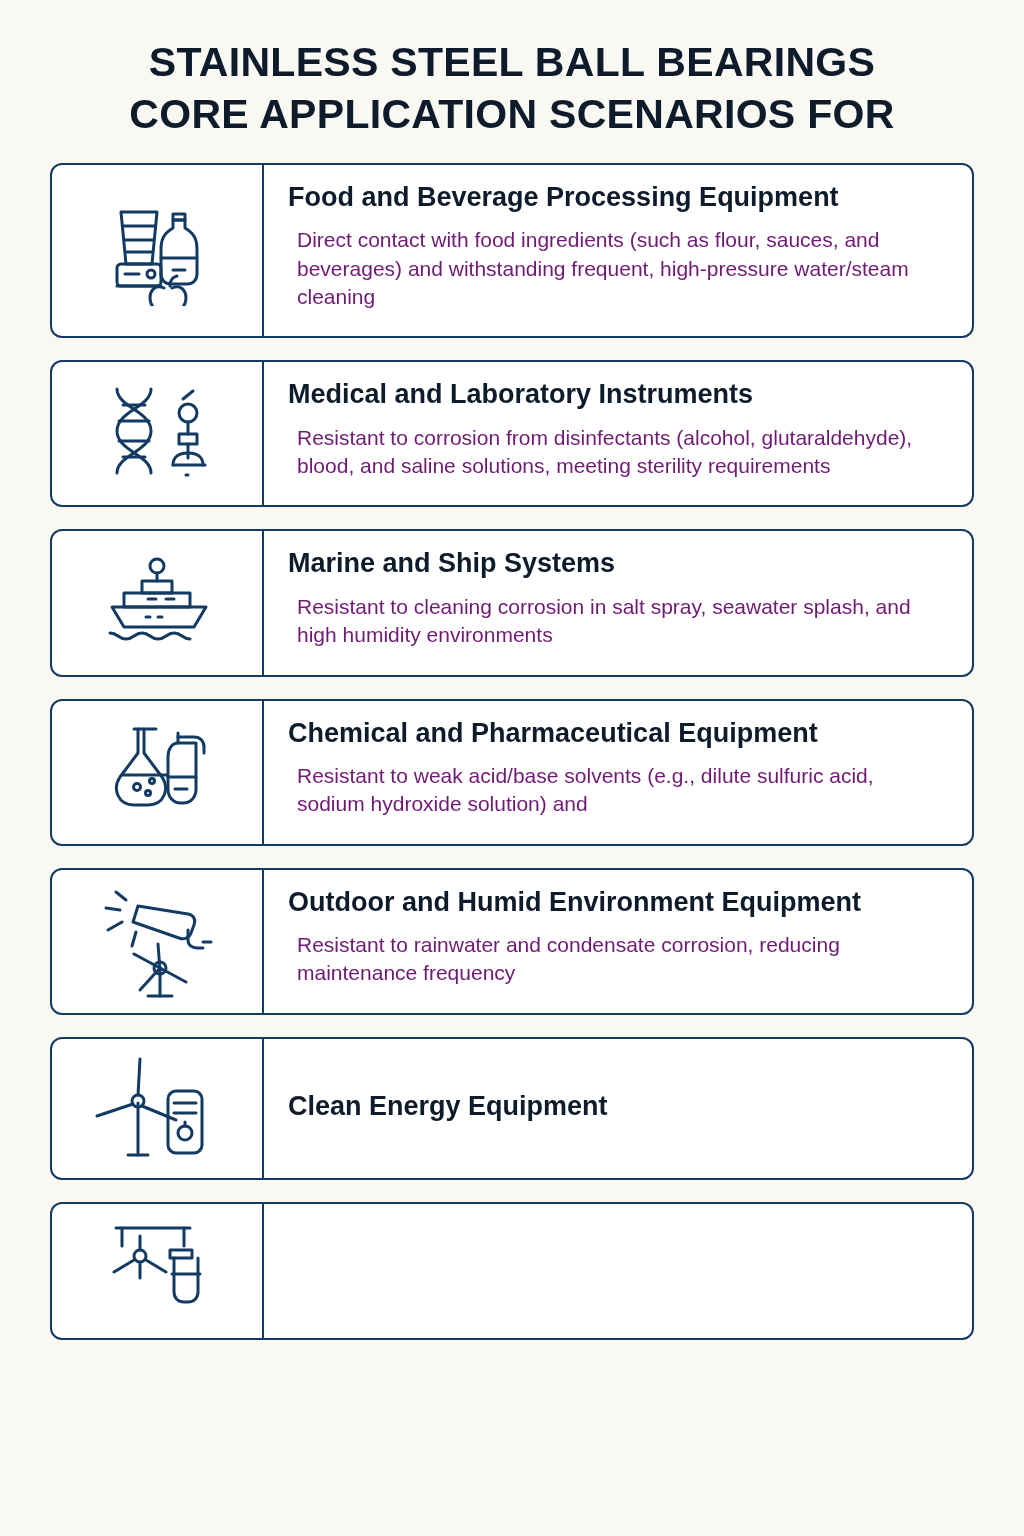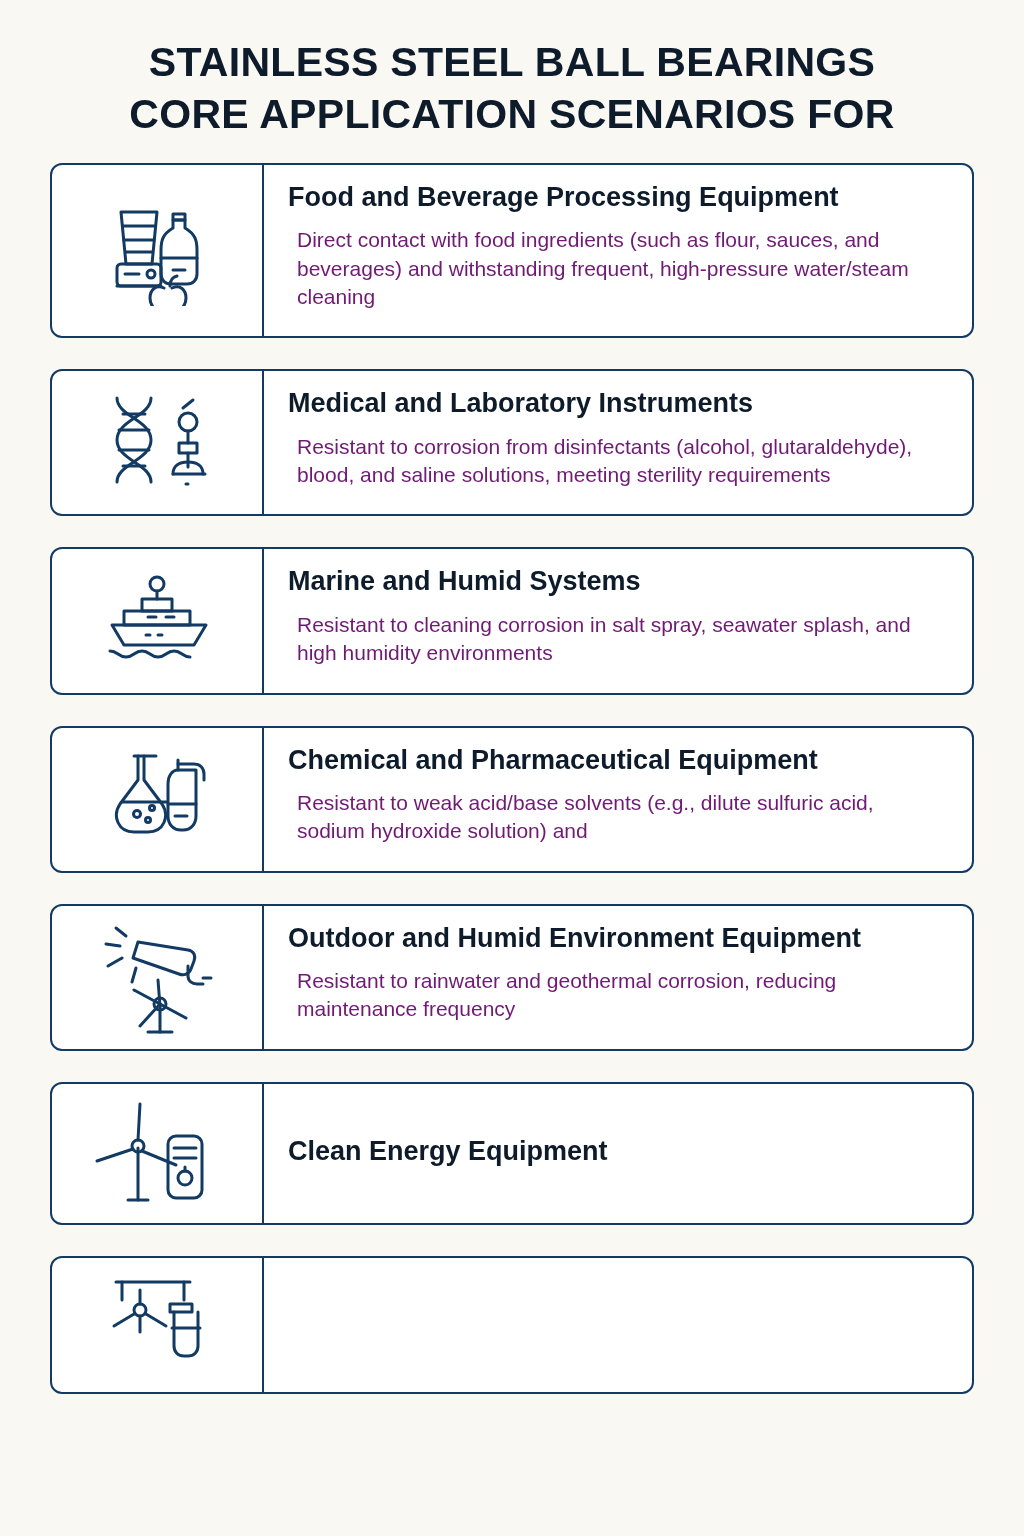--- a/index.html
+++ b/index.html
@@ -32,21 +32,21 @@
     text-transform: uppercase;
   }
   .title .line {
     display: block;
   }
   .cards {
     margin-top: 22px;
     padding: 0 50px;
     display: flex;
     flex-direction: column;
-    gap: 31px;
+    gap: 22px;
   }
   .card {
     position: relative;
     display: flex;
     align-items: stretch;
     background: #ffffff;
     border: 2px solid #123a63;
     border-radius: 12px;
     min-height: 110px;
     box-sizing: border-box;
@@ -171,21 +171,21 @@
             <path d="M66 46 h8"></path>
             <path d="M84 46 h8"></path>
             <path d="M30 54 h94 l-12 20 h-70 z"></path>
             <path d="M64 64 h4"></path>
             <path d="M76 64 h4"></path>
             <path d="M28 80 c8 0 8 6 16 6 c8 0 8 -6 16 -6 c8 0 8 6 16 6 c8 0 8 -6 16 -6 c8 0 8 6 16 6"></path>
           </g>
         </svg>
       </div>
       <div class="card-body">
-        <h2 class="card-title">Marine and Humid Systems</h2>
+        <h2 class="card-title">Marine and Ship Systems</h2>
         <p class="card-desc">Resistant to cleaning corrosion in salt spray, seawater splash, and high humidity environments</p>
       </div>
     </div>
 
     <div class="card">
       <div class="card-icon">
         <svg width="150" height="110" viewBox="0 0 150 110" aria-hidden="true">
           <g class="ic">
             <path d="M52 12 h22"></path>
             <path d="M56 12 v24 l-18 24 c-8 12 -2 28 14 28 h14 c16 0 22 -16 14 -28 l-18 -24 V12"></path>
@@ -223,21 +223,21 @@
             <circle cx="78" cy="84" r="6"></circle>
             <path d="M78 84 l-26 -14"></path>
             <path d="M78 84 l-20 22"></path>
             <path d="M78 84 l26 14"></path>
             <path d="M66 112 h24"></path>
           </g>
         </svg>
       </div>
       <div class="card-body">
         <h2 class="card-title">Outdoor and Humid Environment Equipment</h2>
-        <p class="card-desc">Resistant to rainwater and geothermal corrosion, reducing maintenance frequency</p>
+        <p class="card-desc">Resistant to rainwater and condensate corrosion, reducing maintenance frequency</p>
       </div>
     </div>
 
     <div class="card">
       <div class="card-icon">
         <svg width="150" height="115" viewBox="0 0 150 115" aria-hidden="true">
           <g class="ic">
             <path d="M56 52 v52"></path>
             <path d="M46 104 h20"></path>
             <circle cx="56" cy="50" r="6"></circle>

